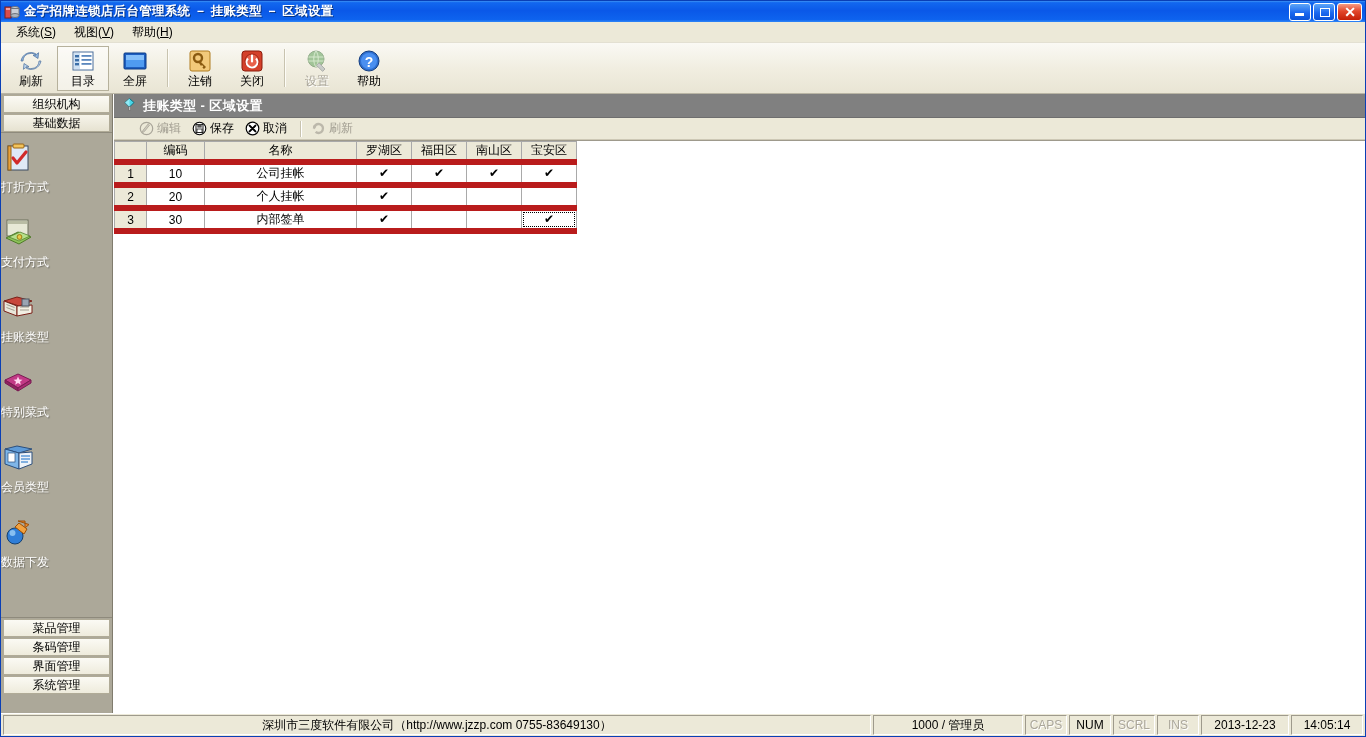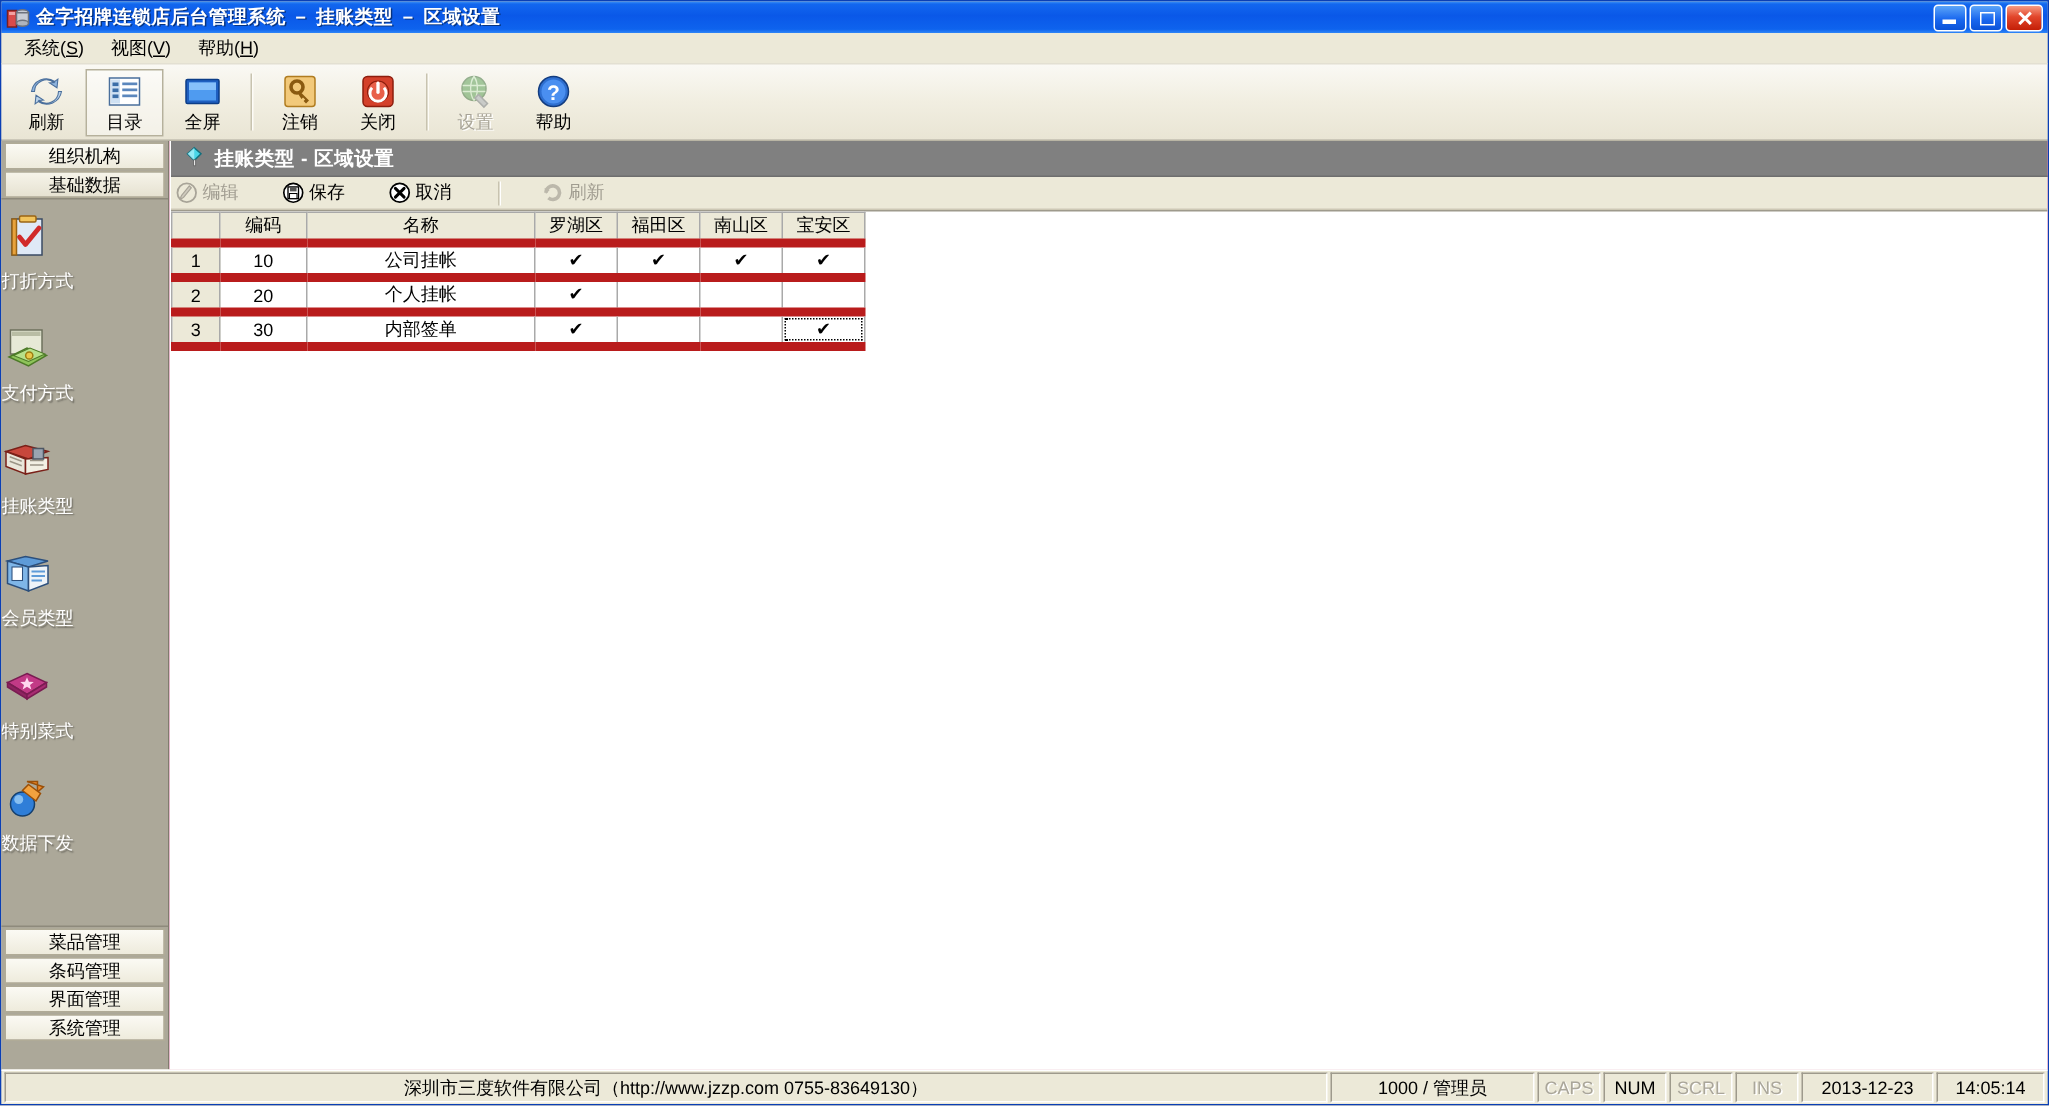--- a/index.html
+++ b/index.html
@@ -63,27 +63,27 @@
   .sbar-icons{ flex:1 1 auto; overflow:hidden; padding-top:8px; background:#aca899;
                border-top:1px solid #8e8a7c; border-bottom:1px solid #8e8a7c; }
   .sicon{ height:75px; display:flex; flex-direction:column; align-items:flex-start;
           justify-content:flex-start; gap:4px; cursor:default; }
   .sicon .glyph{ width:34px; height:34px; position:relative; }
   .sicon .t{ font-size:12px; color:#fff; text-shadow:1px 1px 1px rgba(0,0,0,.35); }
   .sbar-bottom{ flex:0 0 auto; padding-bottom:19px; }
 
   
   .content{ flex:1 1 auto; display:flex; flex-direction:column; min-width:0;
-            background:#ec4899; border-left:1px solid #fff; }
+            background:#fdba74; border-left:1px solid #fff; }
   .chead{ height:24px; flex:0 0 24px; display:flex; align-items:center; gap:6px;
           background:#808080; color:#fff; padding-left:8px;
           border-bottom:1px solid #6e6e6e; }
   .chead .ttl{ font-size:13px; font-weight:bold; letter-spacing:.4px; }
-  .cbar{ height:22px; flex:0 0 22px; display:flex; align-items:center; gap:20px;
-         background:#ece9d8; border-bottom:1px solid #cdc8b5; padding-left:0; }
+  .cbar{ height:22px; flex:0 0 22px; display:flex; align-items:center; gap:2px;
+         background:#ece9d8; border-bottom:1px solid #cdc8b5; padding-left:22px; }
   .cbtn{ display:flex; align-items:center; gap:3px; padding:1px 6px 1px 3px; cursor:default;
          font-size:12px; color:#000; }
   .cbtn.dis{ color:#a09c90; }
   .cbtn .g{ width:15px;height:15px;position:relative; }
   .cbsep{ width:1px;height:16px;background:#c8c3af;margin:0 5px; box-shadow:1px 0 0 #fff; }
 
   .gridwrap{ flex:1 1 auto; background:#fff; border-top:1px solid #9e9a8c; overflow:hidden;
              padding:0; position:relative; }
 
   table.grid{ border-collapse:collapse; table-layout:fixed; background:#fff; }
@@ -104,21 +104,21 @@
                       border:1px dotted #000; }
 
   
   .status{ height:23px; flex:0 0 23px; display:flex; align-items:stretch;
            background:#ece9d8; border-top:1px solid #fff; padding:1px 2px; gap:2px; }
   .spanel{ border:1px solid; border-color:#9e9a8c #fff #fff #9e9a8c;
            display:flex; align-items:center; justify-content:center; font-size:12px; color:#000;
            background:#ece9d8; }
   .spanel.dim{ color:#aaa69a; text-shadow:1px 1px 0 #fff; }
   .sp-copy{ flex:1 1 auto; }
-  .sp-user{ width:136px; }
+  .sp-user{ width:150px; }
   .sp-k{ width:42px; }
   .sp-date{ width:88px; }
   .sp-time{ width:72px; }
 </style>
 </head>
 <body>
 
 <div id="app">
 
   <div class="titlebar">
@@ -293,40 +293,40 @@
               <path d="M5.5 13.5l8 3M5.5 16.5l8 3M19 16h9M19 19h9" stroke="#9a9486" stroke-width=".9"></path>
               <rect x="21" y="8" width="7" height="7" fill="#9aa4b2" stroke="#4d5663"></rect>
             </svg>
           </span>
           <span class="t">挂账类型</span>
         </div>
 
         <div class="sicon">
           <span class="glyph">
             <svg width="34" height="34" viewBox="0 0 34 34">
+              <path d="M17 8l13 6-13 8-13-8z" fill="#c23a86" stroke="#7a1c52"></path>
+              <path d="M4 14v3l13 8v-3z" fill="#8e2360" stroke="#7a1c52"></path>
+              <path d="M30 14v3l-13 8v-3z" fill="#a82c72" stroke="#7a1c52"></path>
+              <path d="M17 10.5l1.3 3 3.2.2-2.5 2 .9 3-2.9-1.8-2.9 1.8.9-3-2.5-2 3.2-.2z" fill="#ffd7ef"></path>
+            </svg>
+          </span>
+          <span class="t">特别菜式</span>
+        </div>
+
+        <div class="sicon">
+          <span class="glyph">
+            <svg width="34" height="34" viewBox="0 0 34 34">
               <path d="M4 8l12-3 15 3-13 4z" fill="#5e9bd8" stroke="#2c4f7c"></path>
               <path d="M4 8v15l14 5V12z" fill="#7fb6e8" stroke="#2c4f7c"></path>
               <path d="M31 11v12l-13 5V12z" fill="#eef3f8" stroke="#2c4f7c"></path>
               <rect x="7" y="12" width="7" height="9" fill="#fff" stroke="#2c4f7c" stroke-width=".7"></rect>
               <path d="M20 15h9M20 18h9M20 21h7" stroke="#5e9bd8" stroke-width="1.3"></path>
             </svg>
           </span>
           <span class="t">会员类型</span>
-        </div>
-
-        <div class="sicon">
-          <span class="glyph">
-            <svg width="34" height="34" viewBox="0 0 34 34">
-              <path d="M17 8l13 6-13 8-13-8z" fill="#c23a86" stroke="#7a1c52"></path>
-              <path d="M4 14v3l13 8v-3z" fill="#8e2360" stroke="#7a1c52"></path>
-              <path d="M30 14v3l-13 8v-3z" fill="#a82c72" stroke="#7a1c52"></path>
-              <path d="M17 10.5l1.3 3 3.2.2-2.5 2 .9 3-2.9-1.8-2.9 1.8.9-3-2.5-2 3.2-.2z" fill="#ffd7ef"></path>
-            </svg>
-          </span>
-          <span class="t">特别菜式</span>
         </div>
 
         <div class="sicon">
           <span class="glyph">
             <svg width="34" height="34" viewBox="0 0 34 34">
               <circle cx="14" cy="20" r="8" fill="#2f7ed8" stroke="#16406e"></circle>
               <circle cx="11.5" cy="17" r="3" fill="#9ed0f8" opacity=".8"></circle>
               <path d="M17 5h7v7l4-3.5z" fill="#f08a2a" stroke="#9a4f08"></path>
               <path d="M18 7l8 6-3 5-9-7z" fill="#f2a23f" stroke="#9a4f08"></path>
             </svg>

